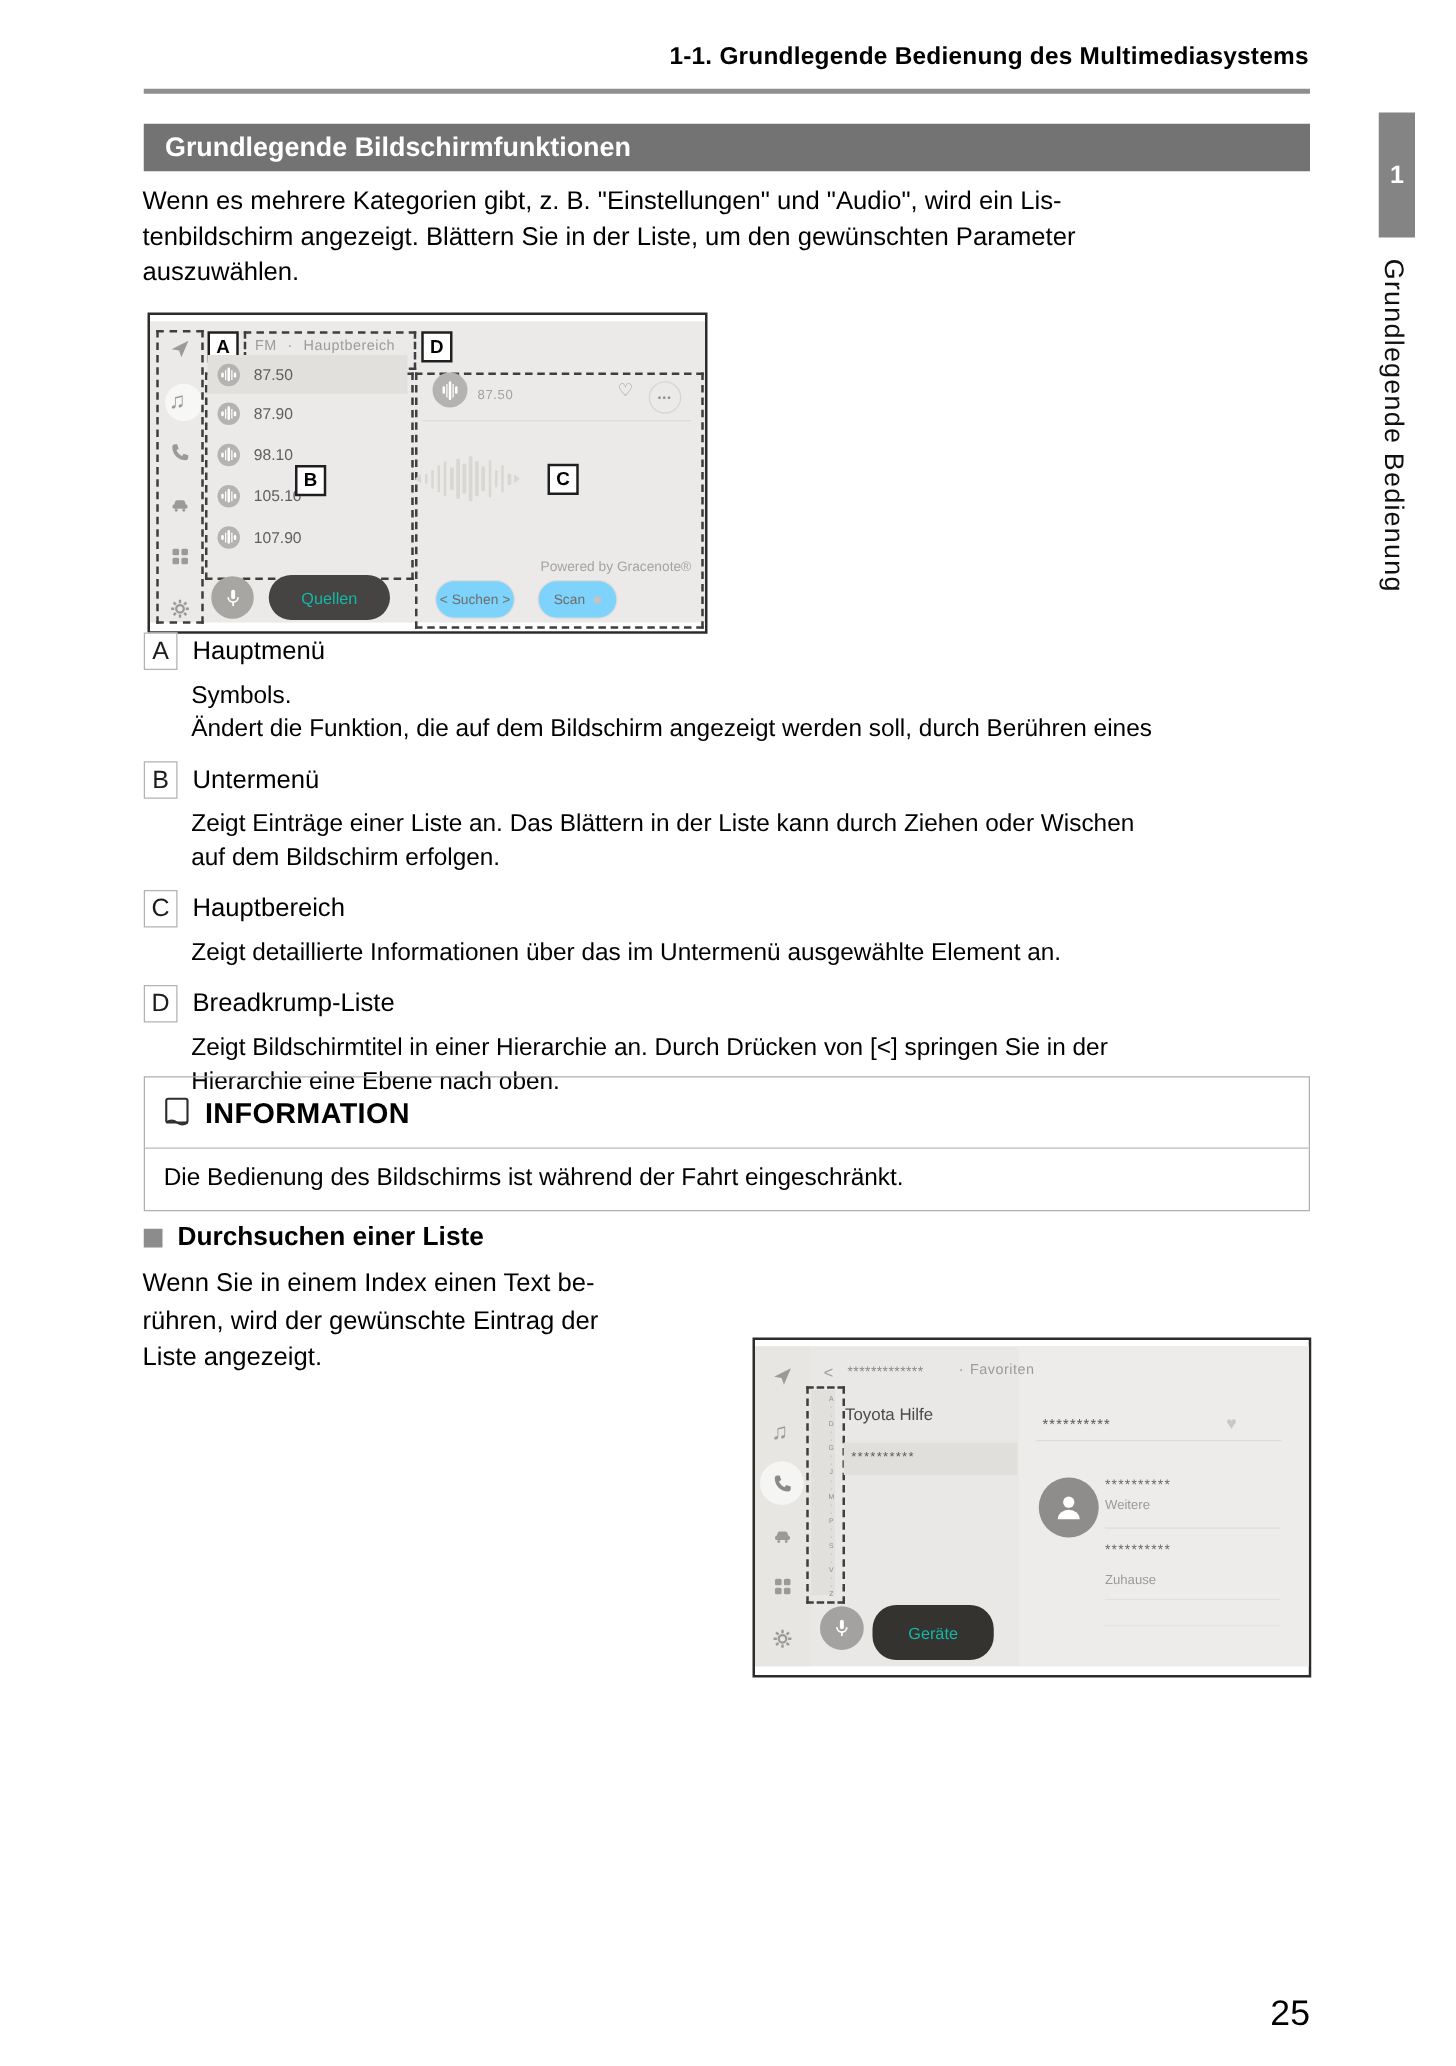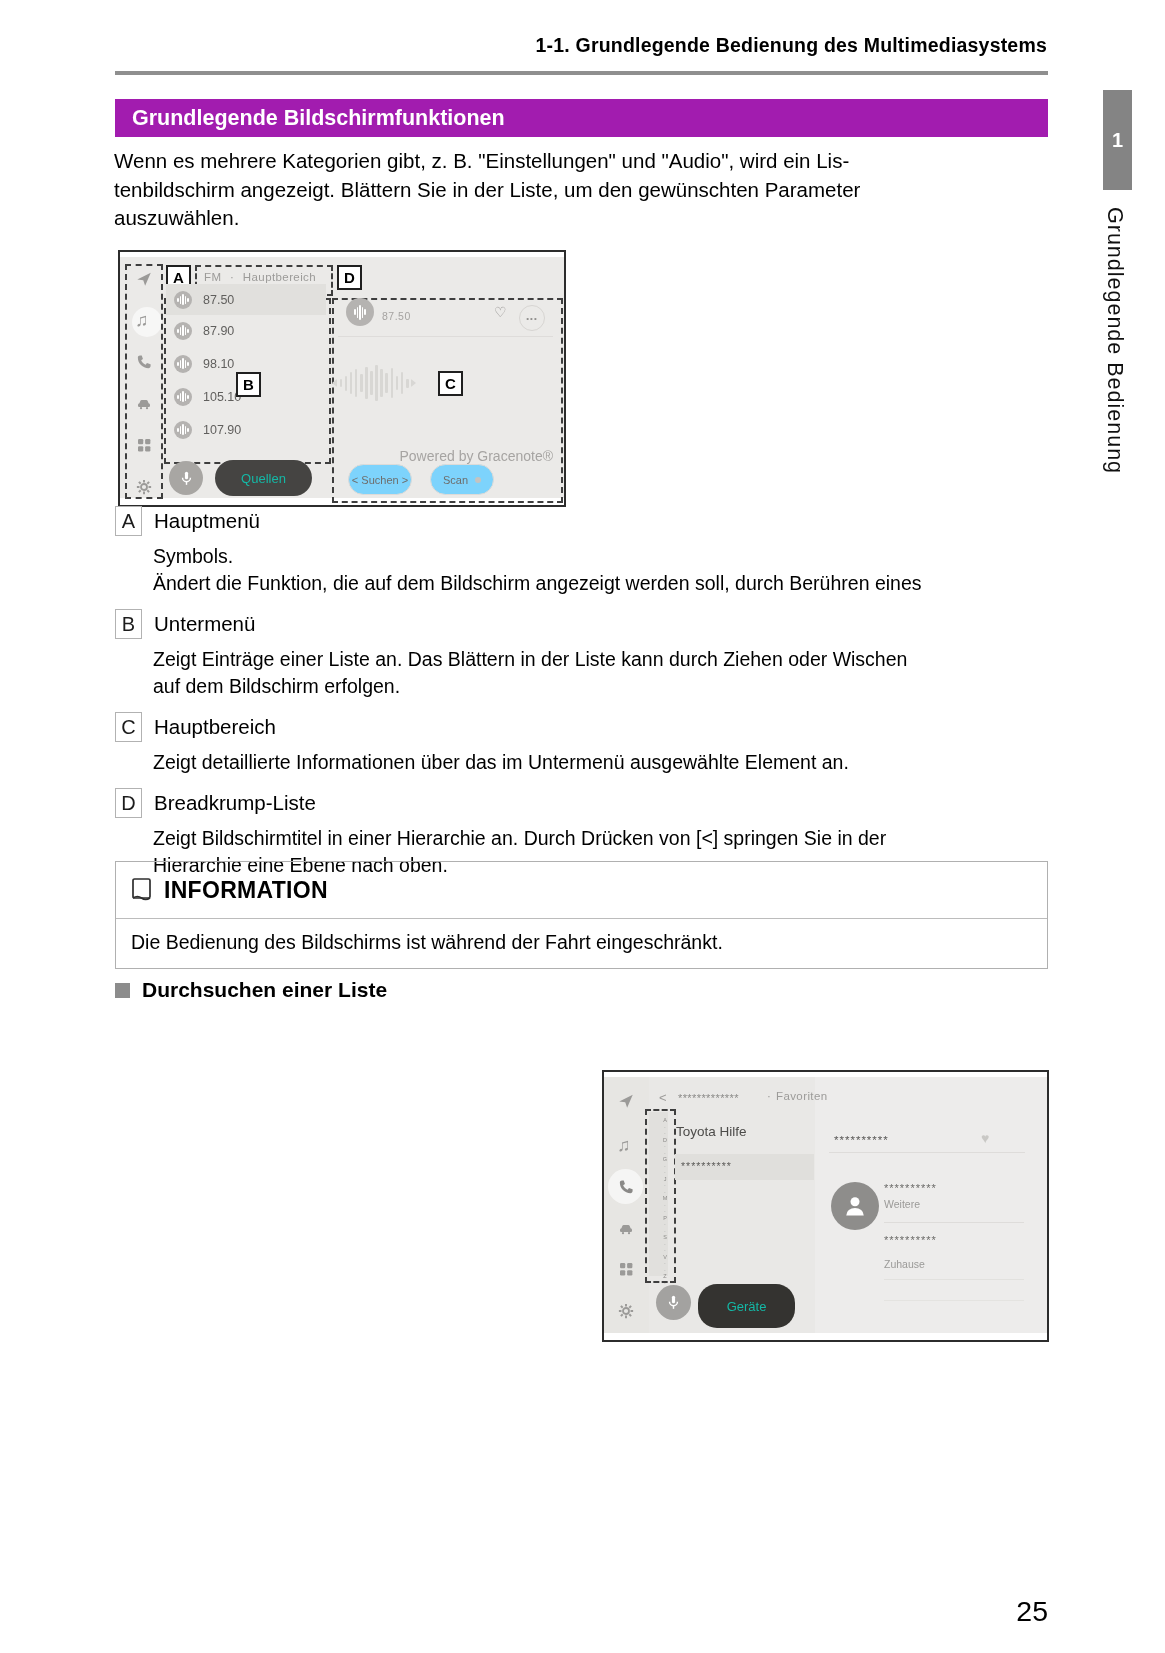--- a/index.html
+++ b/index.html
@@ -1,21 +1,21 @@
 <!DOCTYPE html>
 <html><head>
 <meta charset="utf-8">
 <style>
   html,body{margin:0;padding:0;background:#fff}
   .page{position:relative;width:1165px;height:1653px;background:#fff;
         font-family:"Liberation Sans",sans-serif;color:#000;overflow:hidden}
 
   .running-header{position:absolute;top:34px;right:118px;font-size:19.5px;font-weight:bold;letter-spacing:.2px}
   .rule{position:absolute;left:115px;top:71px;width:933px;height:4px;background:#8f8f8f}
-  .title-bar{position:absolute;left:115px;top:99px;width:933px;height:38px;background:#a21caf;color:#fff;
+  .title-bar{position:absolute;left:115px;top:99px;width:933px;height:38px;background:#737373;color:#fff;
              font-size:21.5px;font-weight:bold;line-height:39px;padding-left:17px;box-sizing:border-box}
   .intro{position:absolute;left:114px;top:147px;font-size:20.5px;line-height:28.5px}
 
   .side-tab{position:absolute;left:1103px;top:90px;width:29px;height:100px;background:#848484;color:#fff;
             font-size:20px;font-weight:bold;display:flex;align-items:center;justify-content:center}
   .side-vertical{position:absolute;left:1102px;top:207px;writing-mode:vertical-rl;font-size:21.5px;
                  letter-spacing:1px;color:#101010}
   .page-number{position:absolute;top:1595px;right:117px;font-size:28.5px;font-weight:normal}
 
   
@@ -42,21 +42,21 @@
   .st-freq{font-size:12.5px;color:#605f5d;margin-left:11px}
   .pill{position:absolute;border:1.5px solid #dddbd8;background:#7dd3fc;border-radius:16px;
         display:flex;align-items:center;justify-content:center;font-size:11px;color:#6e6d6b;box-sizing:border-box}
   .dark-pill{position:absolute;border-radius:19px;background:#454442;color:#14b8a6;display:flex;
              align-items:center;justify-content:center;font-size:13px}
   .mic-btn{position:absolute;border-radius:50%;background:#a8a6a3;display:flex;align-items:center;justify-content:center}
   .mic-btn svg{width:19px;height:19px}
   .wf{position:absolute;left:212px;top:108px;width:84px;height:46px;display:flex;align-items:center;gap:2.5px}
   .wf i{display:block;width:3px;background:#d8d7d4;border-radius:1px}
   .wf .p{width:0;height:0;border-top:4px solid transparent;border-bottom:4px solid transparent;background:none}
-  .powered{position:absolute;right:11px;top:196px;font-size:14px;color:#a6a4a2}
+  .powered{position:absolute;right:11px;top:196px;font-size:11px;color:#a6a4a2}
   .npfreq{position:absolute;left:262px;top:58px;font-size:10.5px;color:#a5a3a1;letter-spacing:.5px}
   .heart{position:absolute;font-size:14px;color:#9a9896}
   .more-btn{position:absolute;left:399px;top:53px;width:26px;height:26px;border:1.5px solid #d7d5d2;
             border-radius:50%;display:flex;align-items:center;justify-content:center;font-size:8px;
             letter-spacing:1px;color:#918f8d;box-sizing:border-box}
   .thin-line{position:absolute;height:1px;background:#dedcda}
 
   .idx-strip{position:absolute;left:45px;top:40px;width:19px;height:164px;background:#e1e0dd}
   .idx-text{position:absolute;left:45px;top:45px;width:19px;height:156px;writing-mode:vertical-rl;
             text-orientation:upright;font-size:5.5px;letter-spacing:.5px;color:#8b8a88;text-align:center}
@@ -309,20 +309,25 @@
       </svg>
       <span class="info-title">INFORMATION</span>
     </div>
     <div class="info-body">Die Bedienung des Bildschirms ist während der Fahrt eingeschränkt.</div>
   </div>
 
   <div class="subhead">
     <span class="sq"></span>
     <span class="t">Durchsuchen einer Liste</span>
   </div>
+  <div class="subpara">
+    <div>Wenn Sie in einem Index einen Text be-</div>
+    <div>rühren, wird der gewünschte Eintrag der</div>
+    <div>Liste angezeigt.</div>
+  </div>
 
   <div class="shot shot2">
     <div class="screen"></div>
     <div class="sidebar-strip"></div>
     <div class="detail-panel"></div>
 
     <div class="hl-circle" style="left:4px;top:97px;width:35px;height:35px"></div>
     <span class="icn" style="left:13px;top:20px">
       <svg viewBox="0 0 24 24">
           <path d="M3 12.5 L21 3.5 L13.5 21 L11 13.8 Z" fill="#9b9a98"></path>

